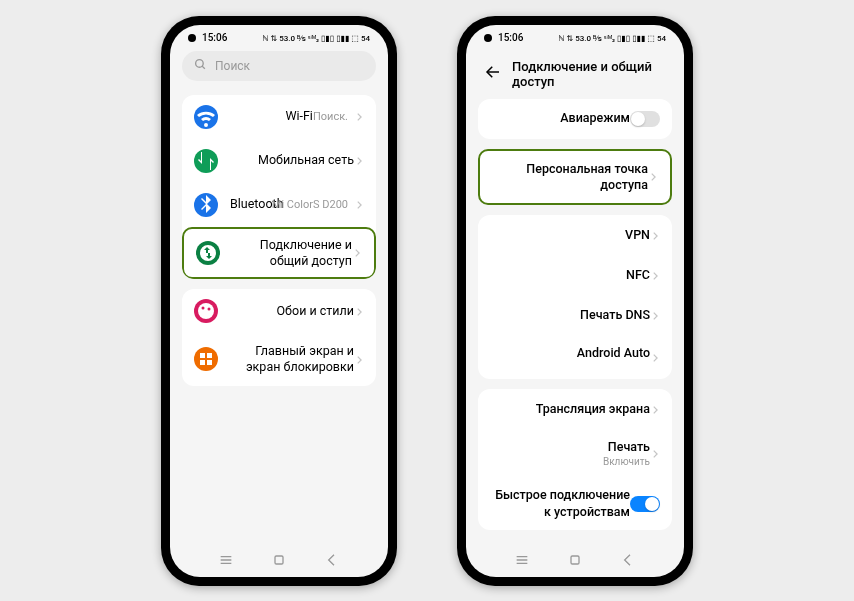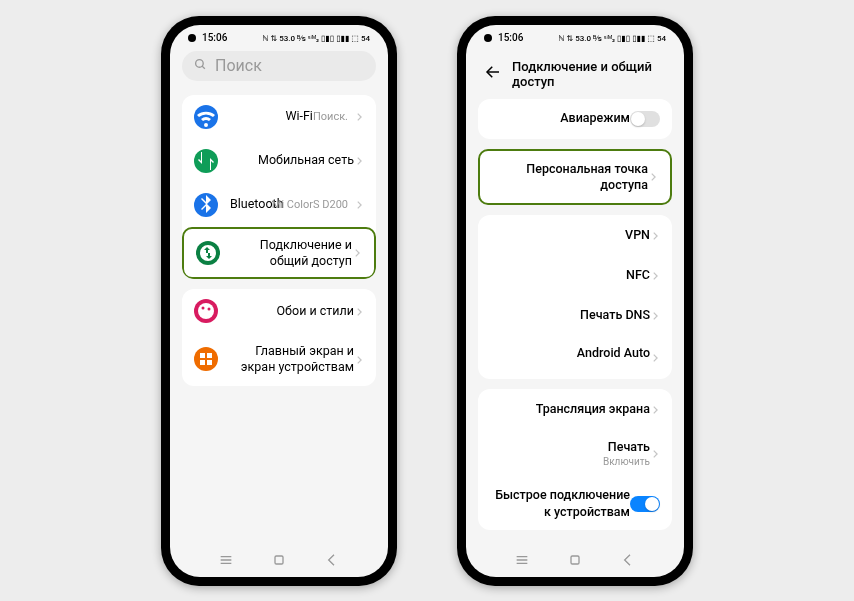--- a/index.html
+++ b/index.html
@@ -7,21 +7,21 @@
   .phone { width: 236px; height: 570px; background: #000; border-radius: 38px; padding: 9px; position: relative; box-shadow: 0 2px 10px rgba(0,0,0,0.3); }
   .screen { width: 100%; height: 100%; background: #f5f5f5; border-radius: 30px; overflow: hidden; display: flex; flex-direction: column; position: relative; }
   .statusbar { height: 26px; display: flex; align-items: center; justify-content: space-between; padding: 0 18px; font-size: 10px; font-weight: 500; color: #000; }
   .statusbar .left { display: flex; align-items: center; gap: 6px; }
   .statusbar .camhole { width: 8px; height: 8px; border-radius: 50%; background: #000; }
   .statusbar .right { display: flex; align-items: center; gap: 2px; font-size: 8px; }
   .content { flex: 1; overflow: hidden; padding: 0 12px 0 12px; }
   .title { font-size: 24px; font-weight: 400; color: #000; padding: 16px 10px 14px; }
   .searchbar { background: #eaeaea; border-radius: 18px; height: 30px; display: flex; align-items: center; padding: 0 12px; gap: 8px; margin-bottom: 14px; }
   .search-icon { color: #999; }
-  .search-ph { color: #999; font-size: 16px; }
+  .search-ph { color: #999; font-size: 12px; }
   .card { background: #fff; border-radius: 12px; margin-bottom: 10px; overflow: hidden; text-align: right; }
   .row { display: flex; align-items: center; padding: 10px 12px; min-height: 40px; position: relative; }
   .row .icon { width: 24px; height: 24px; border-radius: 50%; display: flex; align-items: center; justify-content: center; margin-right: 12px; flex-shrink: 0; }
   .row .labelblock { flex: 1; min-width: 0; }
   .row .label { font-size: 12.5px; color: #000; line-height: 1.3; }
   .row .sublabel { font-size: 10px; color: #999; margin-top: 1px; }
   .row .value { font-size: 11px; color: #999; margin-right: 6px; }
   .row .chevron { color: #c5c5c5; flex-shrink: 0; }
   .row .toggle { width: 30px; height: 16px; background: #e0e0e0; border-radius: 10px; position: relative; flex-shrink: 0; }
   .row .toggle::after { content: ''; position: absolute; width: 14px; height: 14px; background: #fff; border-radius: 50%; top: 1px; left: 1px; box-shadow: 0 1px 2px rgba(0,0,0,0.2); }
@@ -140,21 +140,21 @@
         <div class="row">
           <div class="icon ic-orange">
               <svg viewBox="0 0 24 24" fill="#fff">
                 <rect x="6" y="6" width="5" height="5"></rect>
                 <rect x="13" y="6" width="5" height="5"></rect>
                 <rect x="6" y="13" width="5" height="5"></rect>
                 <rect x="13" y="13" width="5" height="5"></rect>
               </svg>
             </div>
           <div class="labelblock">
-              <div class="label">Главный экран и экран устройствам</div>
+              <div class="label">Главный экран и экран блокировки</div>
             </div>
           <span class="chevron"><svg width="10" height="10" viewBox="0 0 24 24" fill="none" stroke="currentColor" stroke-width="3">
                 <polyline points="9 4 17 12 9 20"></polyline>
               </svg></span>
         </div>
       </div>
     </div>
     <div class="navbar">
       <span class="nav-btn"><svg width="16" height="16" viewBox="0 0 24 24" fill="none" stroke="currentColor" stroke-width="2">
             <line x1="4" y1="7" x2="20" y2="7"></line>

